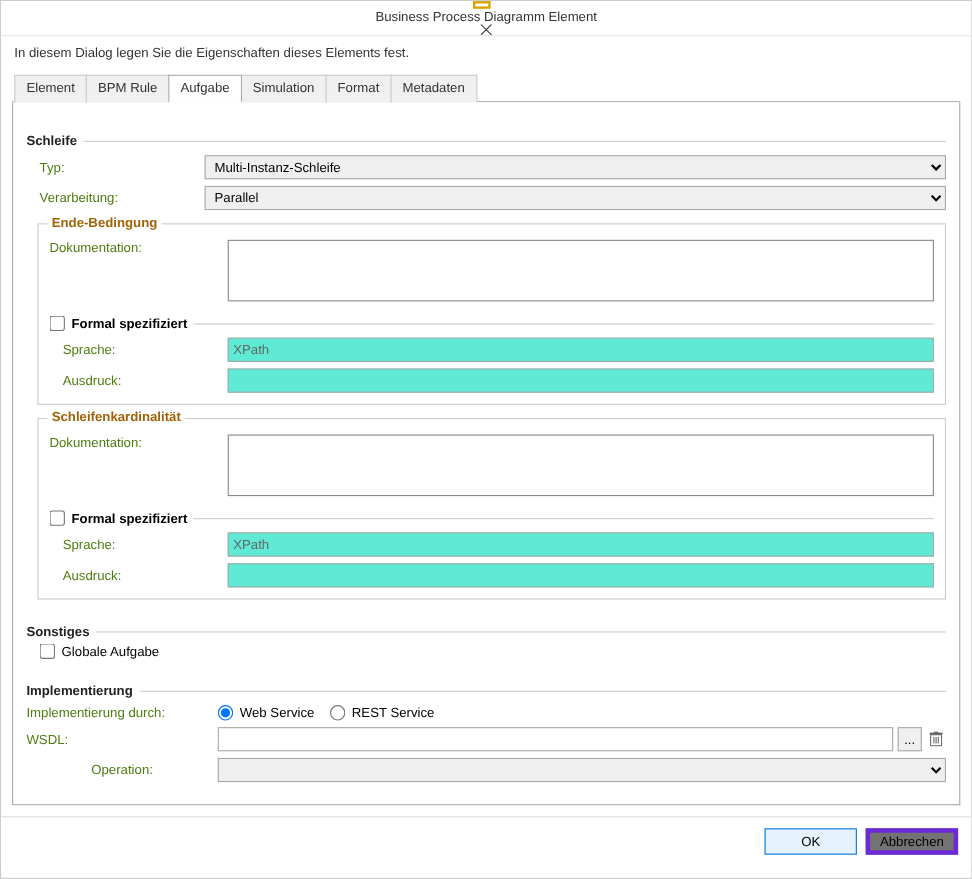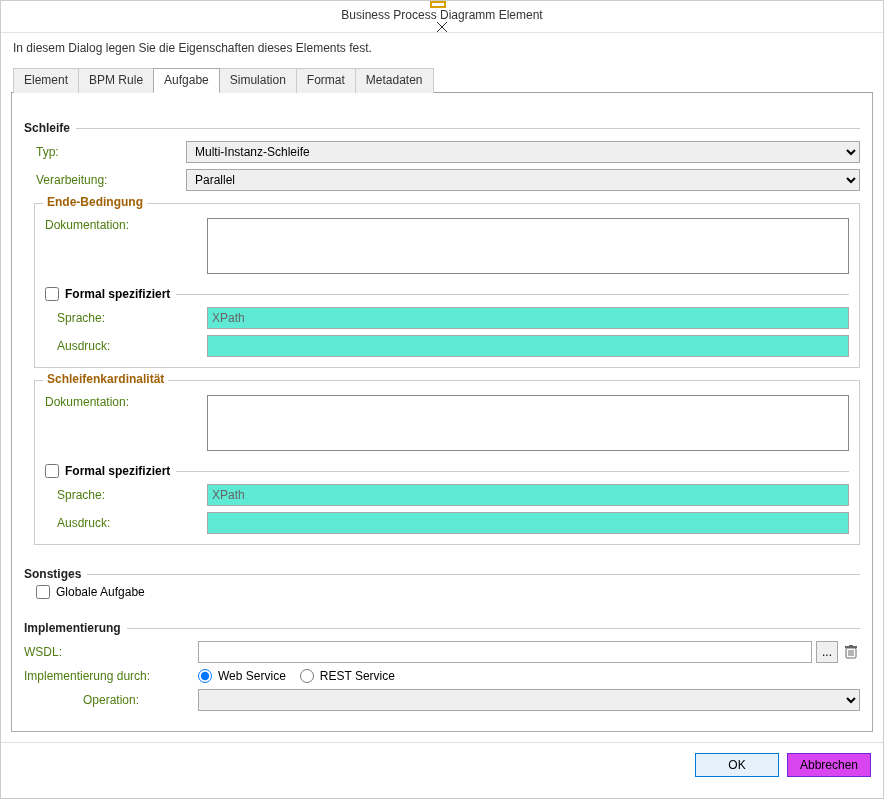--- a/index.html
+++ b/index.html
@@ -208,22 +208,22 @@
     border-top: 1px solid #ddd;
     padding: 10px 12px 12px 12px;
     display: flex;
     justify-content: flex-end;
     gap: 8px;
     background: #fff;
   }
   .btn {
     min-width: 84px;
     height: 24px;
-    border: 1px solid #6d28d9;
-    background: #d946ef;
+    border: 4px solid #6d28d9;
+    background: #737373;
     font: inherit;
     cursor: pointer;
   }
   .btn.primary {
     border: 1px solid #0078d7;
     background: #e5f1fb;
   }
 
   .inner-legend-row {
     display: flex;
@@ -363,54 +363,54 @@
           <input type="checkbox" style="">
           <span>Globale Aufgabe</span>
         </label>
       </div>
     </div>
 
     <div class="group titled-line">
       <div class="legend-line">
         <span>Implementierung</span>
         <span class="line"></span>
-      </div>
-      <div class="row">
-        <div class="label" style="width:174px;">WSDL:</div>
-        <div class="control wsdl-row">
-          <input type="text" style="flex: 1 1 0%;" value="">
-          <div class="icon-btn">
-            <span>...</span>
-          </div>
-          <div class="trash-btn">
-            <svg width="12" height="14" viewBox="0 0 12 14">
-              <rect x="1" y="3" width="10" height="10" rx="1" fill="none" stroke="#666" stroke-width="1"></rect>
-              <rect x="0" y="1" width="12" height="2" fill="#666"></rect>
-              <rect x="4" y="0" width="4" height="1.5" fill="#666"></rect>
-              <line x1="4" y1="5" x2="4" y2="11" stroke="#666" stroke-width="1"></line>
-              <line x1="6" y1="5" x2="6" y2="11" stroke="#666" stroke-width="1"></line>
-              <line x1="8" y1="5" x2="8" y2="11" stroke="#666" stroke-width="1"></line>
-            </svg>
-          </div>
-        </div>
       </div>
       <div class="row">
         <div class="label" style="width:174px;">Implementierung durch:</div>
         <div class="control radio-set">
           <label>
             <input type="radio" name="impl" checked="" style="">
             <span>Web Service</span>
           </label>
           <label>
             <input type="radio" name="impl" style="">
             <span>REST Service</span>
           </label>
         </div>
       </div>
       <div class="row">
+        <div class="label" style="width:174px;">WSDL:</div>
+        <div class="control wsdl-row">
+          <input type="text" style="flex: 1 1 0%;" value="">
+          <div class="icon-btn">
+            <span>...</span>
+          </div>
+          <div class="trash-btn">
+            <svg width="12" height="14" viewBox="0 0 12 14">
+              <rect x="1" y="3" width="10" height="10" rx="1" fill="none" stroke="#666" stroke-width="1"></rect>
+              <rect x="0" y="1" width="12" height="2" fill="#666"></rect>
+              <rect x="4" y="0" width="4" height="1.5" fill="#666"></rect>
+              <line x1="4" y1="5" x2="4" y2="11" stroke="#666" stroke-width="1"></line>
+              <line x1="6" y1="5" x2="6" y2="11" stroke="#666" stroke-width="1"></line>
+              <line x1="8" y1="5" x2="8" y2="11" stroke="#666" stroke-width="1"></line>
+            </svg>
+          </div>
+        </div>
+      </div>
+      <div class="row">
         <div class="label" style="width:174px;text-align:center;">Operation:</div>
         <div class="control">
           <select>
             <option></option>
           </select>
         </div>
       </div>
     </div>
 
   </div>

